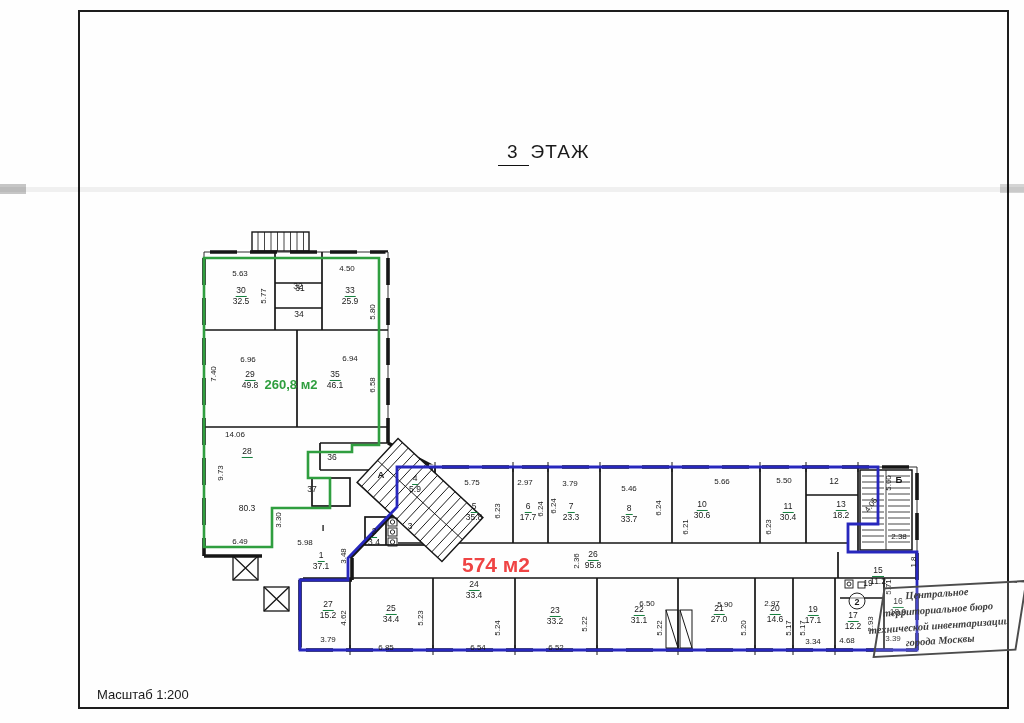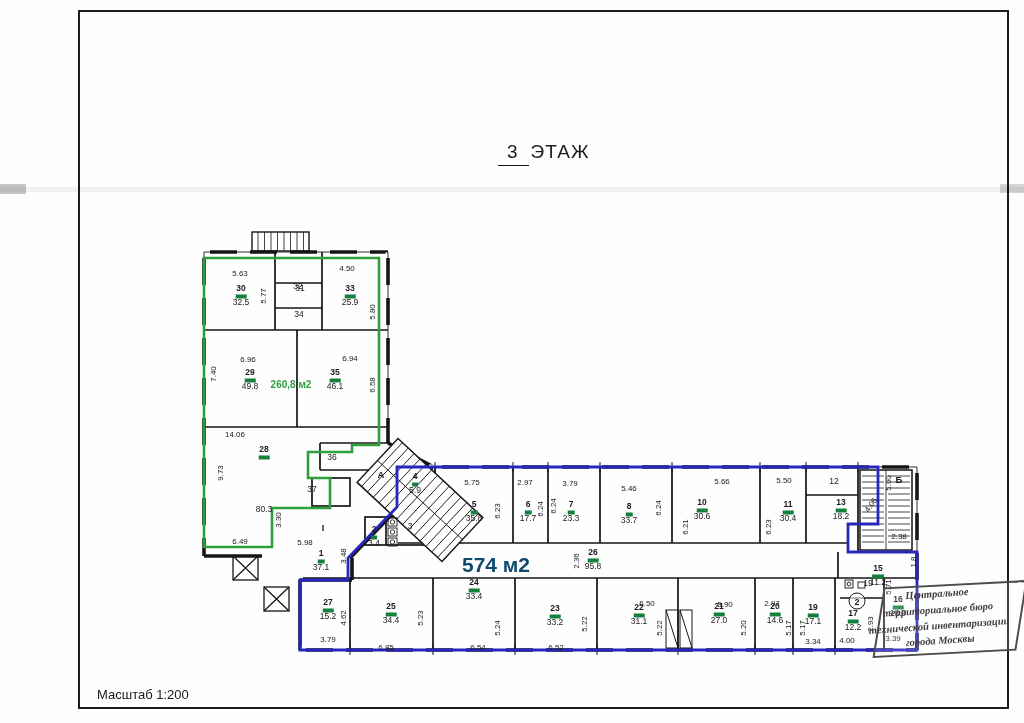--- a/index.html
+++ b/index.html
@@ -4,27 +4,27 @@
 <style>
   html,body{margin:0;padding:0;background:#fff;}
   #scan{position:relative;width:1024px;height:723px;background:#fefefe;overflow:hidden;
         font-family:"Liberation Sans",sans-serif;color:#1a1a1a;}
   #watermark{position:absolute;left:188px;top:296px;width:660px;font-size:92px;font-weight:700;
         letter-spacing:3px;color:rgba(168,177,188,0.33);z-index:1;white-space:nowrap;}
   svg.plan{position:absolute;left:0;top:0;z-index:2;}
   .labels{position:absolute;left:0;top:0;width:1024px;height:723px;z-index:3;}
   .room-label{position:absolute;transform:translate(-50%,-50%);display:flex;flex-direction:column;
         align-items:center;font-size:8.5px;line-height:1.12;white-space:nowrap;}
-  .room-label.frac .num{border-bottom:4px solid #15803d;padding:0 1px;font-weight:bold;}
+  .room-label.frac .num{border-bottom:1px solid #15803d;padding:0 1px;}
   .dim-label{position:absolute;font-size:8px;white-space:nowrap;}
   .mark-label{position:absolute;transform:translate(-50%,-50%);font-size:9.5px;font-weight:bold;}
   .mark-label.circle{width:15px;height:15px;border:1.4px solid #222;border-radius:50%;
         display:flex;align-items:center;justify-content:center;font-size:9px;background:rgba(255,255,255,.6);}
   #zone-green{position:absolute;left:291px;top:384px;transform:translate(-50%,-50%);
-        font-size:10px;font-weight:bold;white-space:nowrap;z-index:3;}
+        font-size:13px;font-weight:bold;white-space:nowrap;z-index:3;}
   #zone-blue{position:absolute;left:496px;top:565px;transform:translate(-50%,-50%);
         font-size:21px;font-weight:bold;white-space:nowrap;z-index:3;}
   #title{position:absolute;left:498px;top:141px;z-index:3;font-size:19px;letter-spacing:1px;
         display:flex;align-items:baseline;}
   #title .num{border-bottom:1.6px solid #111;padding:0 10px 2px 9px;}
   #title .word{margin-left:2px;}
   #scale-note{position:absolute;left:97px;top:687px;font-size:13px;z-index:3;}
   #stamp{position:absolute;left:852px;top:580px;width:175px;height:84px;z-index:4;}
   #stamp .box{position:absolute;left:26px;top:4px;width:140px;height:66px;border:2px solid #4c4c4c;
         transform:rotate(-3deg) skewX(-12deg);background:rgba(255,255,255,0.15);}
@@ -153,21 +153,21 @@
         <span class="num">34</span>
       </div>
       <div class="room-label frac" style="left: 250px; top: 380px;">
         <span class="num">29</span>
         <span class="area">49.8</span>
       </div>
       <div class="room-label frac" style="left: 335px; top: 380px;">
         <span class="num">35</span>
         <span class="area">46.1</span>
       </div>
-      <div class="room-label frac" style="left: 264px; top: 480px; gap: 46px;">
+      <div class="room-label frac" style="left: 247px; top: 480px; gap: 46px;">
         <span class="num">28</span>
         <span class="area">80.3</span>
       </div>
       <div class="room-label" style="left: 332px; top: 458px;">
         <span class="num">36</span>
       </div>
       <div class="room-label" style="left: 312px; top: 490px;">
         <span class="num">37</span>
       </div>
       <div class="room-label frac" style="left: 321px; top: 561px;">
@@ -293,21 +293,21 @@
       <div class="dim-label" style="transform: translate(-50%, -50%) rotate(-90deg); left: 685px; top: 527px;">6.21</div>
       <div class="dim-label" style="transform: translate(-50%, -50%) rotate(0deg); left: 722px; top: 481px;">5.66</div>
       <div class="dim-label" style="transform: translate(-50%, -50%) rotate(-90deg); left: 768px; top: 527px;">6.23</div>
       <div class="dim-label" style="transform: translate(-50%, -50%) rotate(0deg); left: 784px; top: 480px;">5.50</div>
       <div class="dim-label" style="transform: translate(-50%, -50%) rotate(-90deg); left: 888px; top: 483px;">5.60</div>
       <div class="dim-label" style="transform: translate(-50%, -50%) rotate(0deg); left: 899px; top: 536px;">2.38</div>
       <div class="dim-label" style="transform: translate(-50%, -50%) rotate(-55deg); left: 871px; top: 505px;">4.06</div>
       <div class="dim-label" style="transform: translate(-50%, -50%) rotate(-90deg); left: 913px; top: 562px;">1.8</div>
       <div class="dim-label" style="transform: translate(-50%, -50%) rotate(-90deg); left: 888px; top: 587px;">5.71</div>
       <div class="dim-label" style="transform: translate(-50%, -50%) rotate(-90deg); left: 870px; top: 624px;">2.93</div>
-      <div class="dim-label" style="transform: translate(-50%, -50%) rotate(0deg); left: 847px; top: 640px;">4.00</div>
+      <div class="dim-label" style="transform: translate(-50%, -50%) rotate(0deg); left: 847px; top: 640px;">4.68</div>
       <div class="dim-label" style="transform: translate(-50%, -50%) rotate(0deg); left: 893px; top: 638px;">3.39</div>
       <div class="dim-label" style="transform: translate(-50%, -50%) rotate(-90deg); left: 343px; top: 618px;">4.62</div>
       <div class="dim-label" style="transform: translate(-50%, -50%) rotate(0deg); left: 328px; top: 639px;">3.79</div>
       <div class="dim-label" style="transform: translate(-50%, -50%) rotate(-90deg); left: 420px; top: 618px;">5.23</div>
       <div class="dim-label" style="transform: translate(-50%, -50%) rotate(0deg); left: 386px; top: 647px;">6.85</div>
       <div class="dim-label" style="transform: translate(-50%, -50%) rotate(-90deg); left: 497px; top: 628px;">5.24</div>
       <div class="dim-label" style="transform: translate(-50%, -50%) rotate(0deg); left: 478px; top: 647px;">6.54</div>
       <div class="dim-label" style="transform: translate(-50%, -50%) rotate(-90deg); left: 584px; top: 624px;">5.22</div>
       <div class="dim-label" style="transform: translate(-50%, -50%) rotate(0deg); left: 556px; top: 647px;">6.52</div>
       <div class="dim-label" style="transform: translate(-50%, -50%) rotate(0deg); left: 647px; top: 603px;">6.50</div>
@@ -318,21 +318,21 @@
       <div class="dim-label" style="transform: translate(-50%, -50%) rotate(-90deg); left: 788px; top: 628px;">5.17</div>
       <div class="dim-label" style="transform: translate(-50%, -50%) rotate(-90deg); left: 802px; top: 628px;">5.17</div>
       <div class="dim-label" style="transform: translate(-50%, -50%) rotate(0deg); left: 813px; top: 641px;">3.34</div>
       <div class="mark-label" style="left: 381px; top: 474px;">А</div>
       <div class="mark-label" style="left: 899px; top: 479px;">Б</div>
       <div class="mark-label" style="left: 323px; top: 527px;">I</div>
       <div class="mark-label circle" style="left: 857px; top: 601px;">2</div>
     </div>
 
   <div id="zone-green" style="color: rgb(47, 158, 63);">260,8 м2</div>
-  <div id="zone-blue" style="color: #0c4a6e;">574 м2</div>
+  <div id="zone-blue" style="color: #ef4444;">574 м2</div>
 
   <div id="title">
     <span class="num">3</span>
     <span class="word">ЭТАЖ</span>
   </div>
 
   <div id="scale-note">Масштаб 1:200</div>
 
   <div id="stamp">
     <div class="box"></div>

